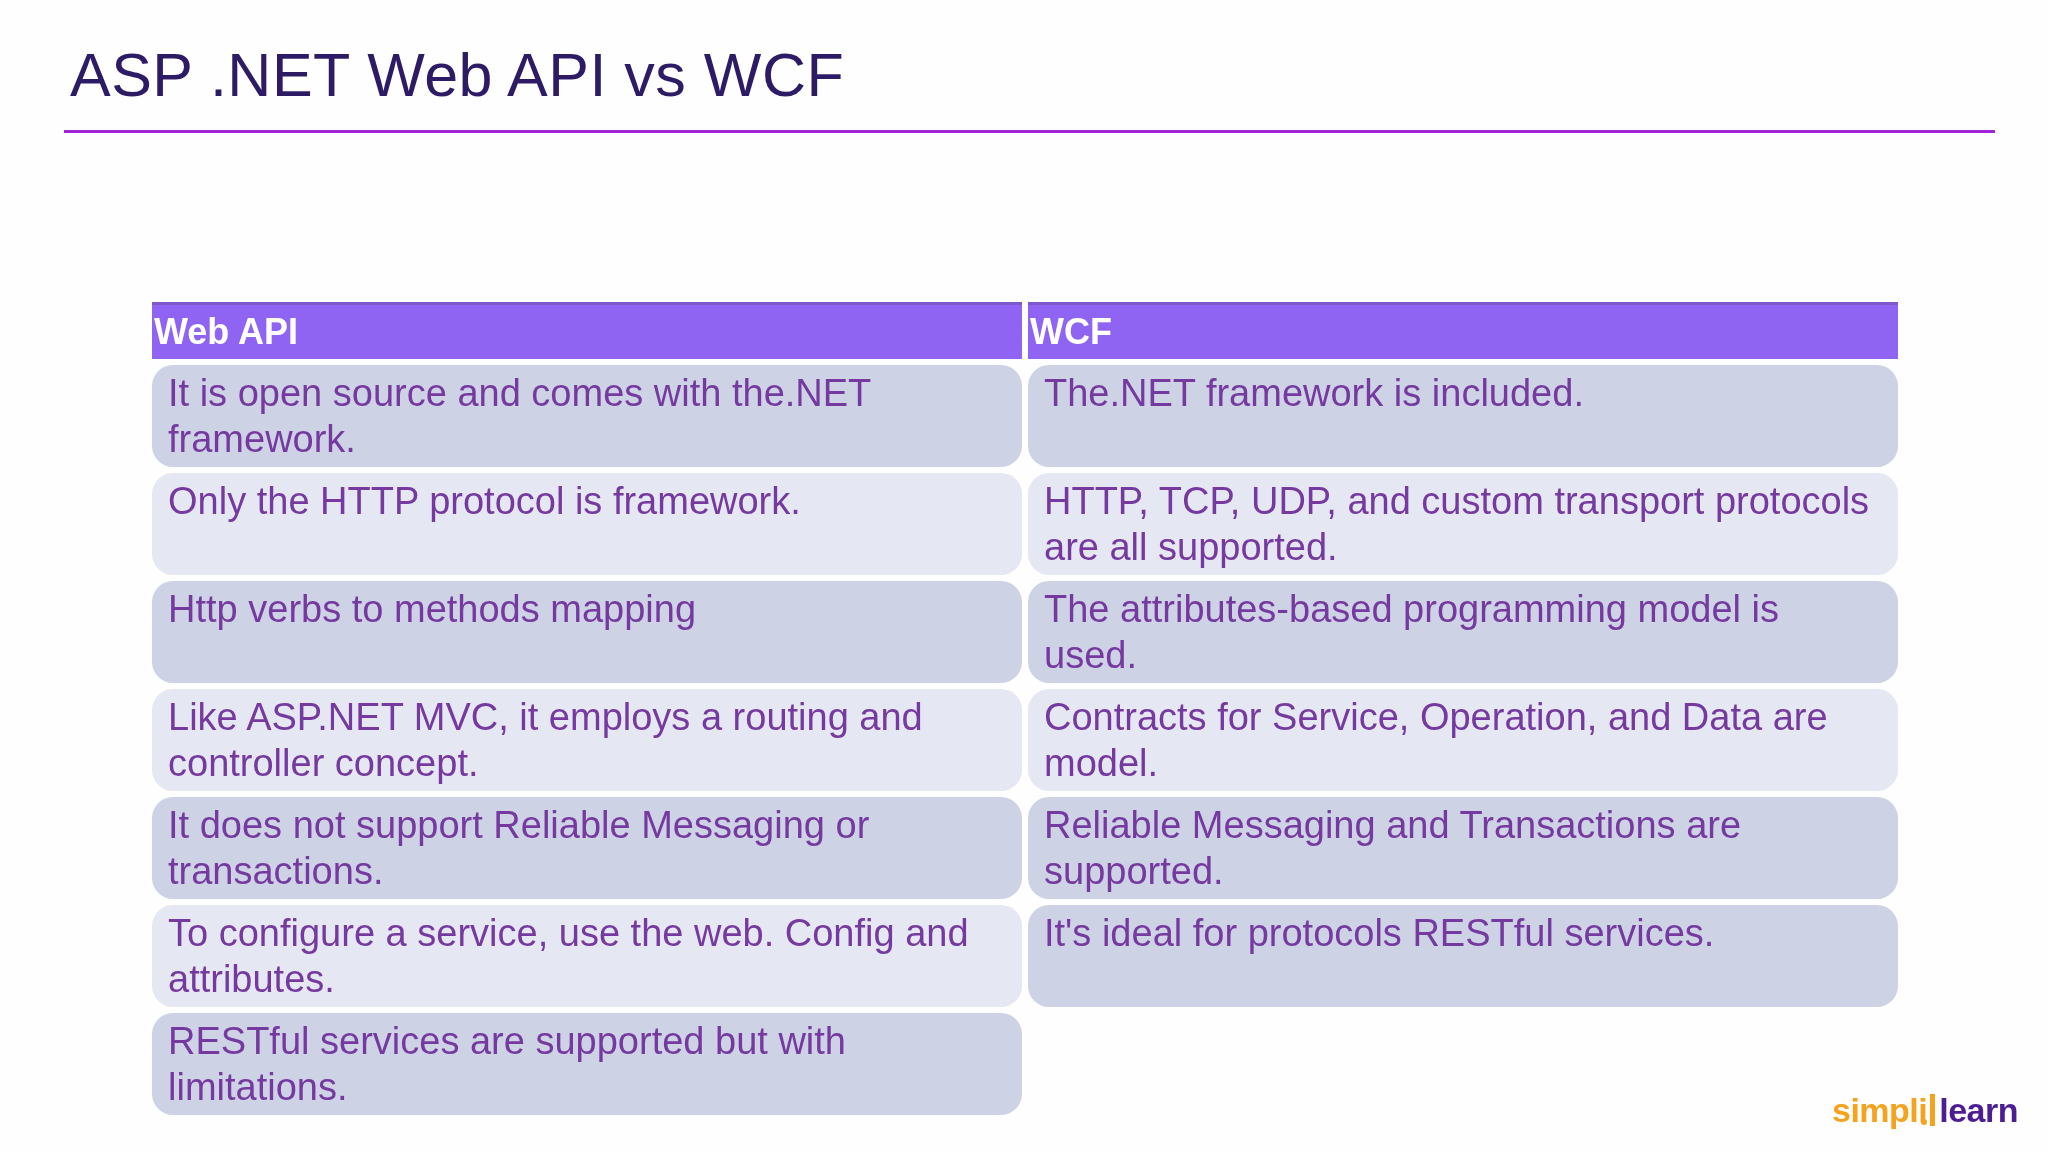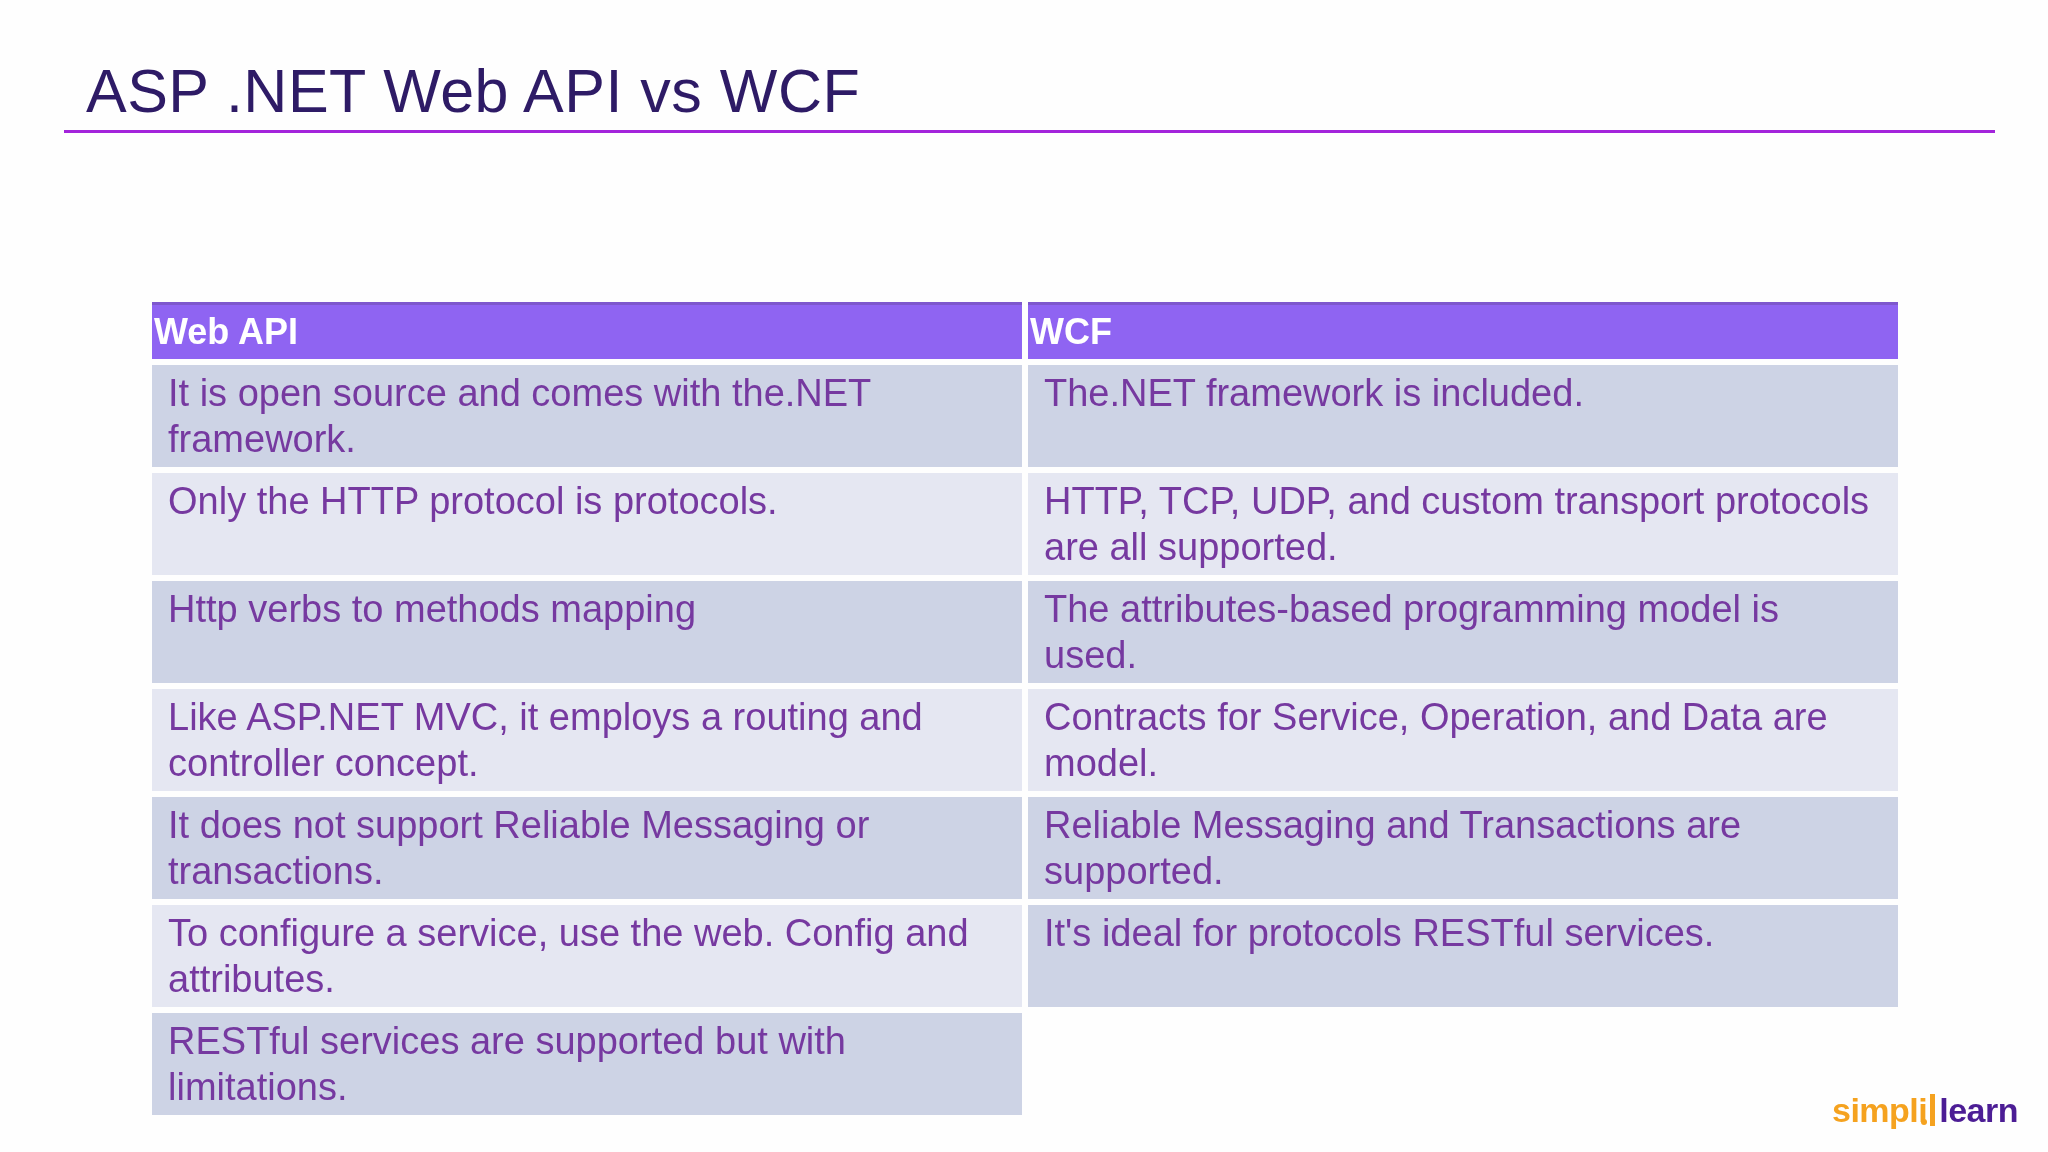--- a/index.html
+++ b/index.html
@@ -10,21 +10,21 @@
     background: #fefefe;
     overflow: hidden;
     font-family: "Liberation Sans", sans-serif;
   }
 
   
   .title {
     position: absolute;
     left: 70px;
     top: 40px;
-    margin: 16px;
+    margin: 0;
     font-size: 61px;
     font-weight: 400;
     letter-spacing: 0.5px;
     color: #2e1b66;
     white-space: nowrap;
   }
   .title-rule {
     position: absolute;
     left: 64px;
     right: 53px;
@@ -56,20 +56,21 @@
     align-items: center;
     padding-left: 2px;
   }
   .td {
     box-sizing: border-box;
     padding: 5px 16px 0 16px;
     font-size: 38px;
     line-height: 46px;
     color: #7639a0;
     overflow: hidden;
+    border-radius: 21px;
   }
   .td.dark  { background: #cdd3e5; }
   .td.light { background: #e5e7f2; }
 
   
   .logo {
     position: absolute;
     right: 30px;
     bottom: 22px;
     z-index: 1;
@@ -109,21 +110,21 @@
 
   <div class="logo"><span class="logo-simpli">simpli</span><span class="logo-bar"></span><span class="logo-learn">learn</span></div>
 
   <div class="cmp-table">
     <div class="th">Web API</div>
     <div class="th">WCF</div>
 
     <div class="td dark">It is open source and comes with the.NET framework.</div>
     <div class="td dark">The.NET framework is included.</div>
 
-    <div class="td light">Only the HTTP protocol is protocols.</div>
+    <div class="td light">Only the HTTP protocol is framework.</div>
     <div class="td light">HTTP, TCP, UDP, and custom transport protocols are all supported.</div>
 
     <div class="td dark">Http verbs to methods mapping</div>
     <div class="td dark">The attributes-based programming model is used.</div>
 
     <div class="td light">Like ASP.NET MVC, it employs a routing and controller concept.</div>
     <div class="td light">Contracts for Service, Operation, and Data are model.</div>
 
     <div class="td dark">It does not support Reliable Messaging or transactions.</div>
     <div class="td dark">Reliable Messaging and Transactions are supported.</div>

